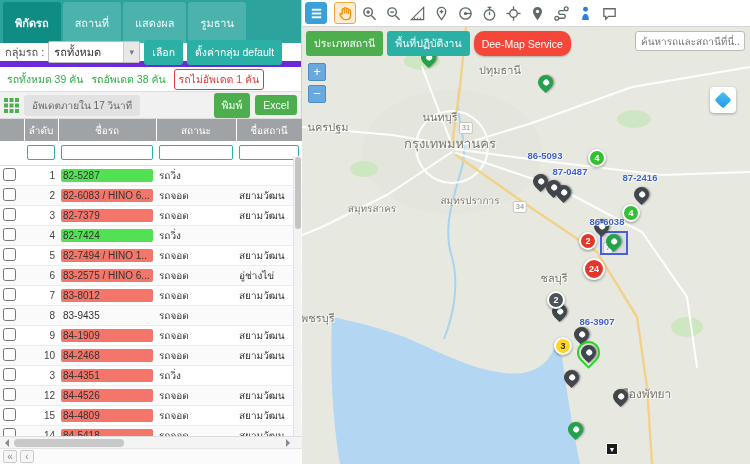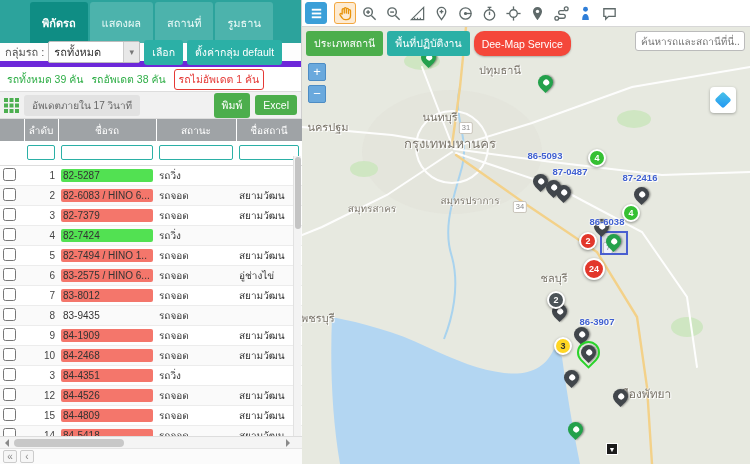--- a/index.html
+++ b/index.html
@@ -2,21 +2,21 @@
 <html><head>
 <meta charset="utf-8">
 <style>
   * { box-sizing: border-box; margin: 0; padding: 0; }
   html,body { width:750px; height:464px; overflow:hidden; }
   body { font-family: "Liberation Sans","DejaVu Sans",sans-serif; font-size:11px; color:#333; background:#fff; }
   .app { position:relative; width:750px; height:464px; overflow:hidden; }
 
   
   .left-panel { position:absolute; left:0; top:0; width:302px; height:464px; background:#fff; border-right:1px solid #cfcfcf; }
-  .tabs { height:43px; background:#2ca39c; display:flex; align-items:stretch; padding-left:2px;justify-content:center; }
+  .tabs { height:43px; background:#2ca39c; display:flex; align-items:stretch; padding-left:2px; }
   .tab { padding:0 12px; display:flex; align-items:center; color:#eafaf8; font-size:11px; cursor:pointer; background:#4cb3ac; margin:2px 1px 0 1px; border-radius:3px 3px 0 0; }
   .tab.active { background:#0f8d84; color:#fff; font-weight:bold; }
 
   .group-row { height:24px; display:flex; align-items:center; padding:0 5px; gap:4px; background:#fdfdfd; border-bottom:6px solid #6d28d9; }
   .group-label { font-size:11px; color:#555; white-space:nowrap; }
   .select { width:92px; height:22px; border:1px solid #bdbdbd; border-radius:2px; background:#fff; display:flex; align-items:center; justify-content:space-between; padding-left:5px; font-size:11px; }
   .select .caret { width:16px; height:100%; background:#e8e8e8; border-left:1px solid #ccc; display:flex; align-items:center; justify-content:center; color:#777; font-size:9px; }
   .btn { border:none; border-radius:3px; color:#fff; font-size:10.5px; padding:4px 8px; cursor:pointer; font-family:inherit; white-space:nowrap; }
   .btn-teal { background:#2bb0a6; }
   .btn-green { background:#4cae4c; }
@@ -88,22 +88,22 @@
   .selbox { position:absolute; border:2px solid #4a5fd0; background:rgba(80,100,220,.08); z-index:9; }
 </style>
 </head>
 <body>
 
 <div class="app">
 
   <div class="left-panel">
     <div class="tabs" id="tabs">
         <span class="tab active">พิกัดรถ</span>
+        <span class="tab">สถานที่</span>
         <span class="tab">แสดงผล</span>
-        <span class="tab">สถานที่</span>
         <span class="tab">รูมธาน</span>
       </div>
 
     <div class="group-row">
       <span class="group-label">กลุ่มรถ :</span>
       <div class="select">
         <span>รถทั้งหมด</span>
         <span class="caret">▾</span>
       </div>
       <button class="btn btn-teal">เลือก</button>

